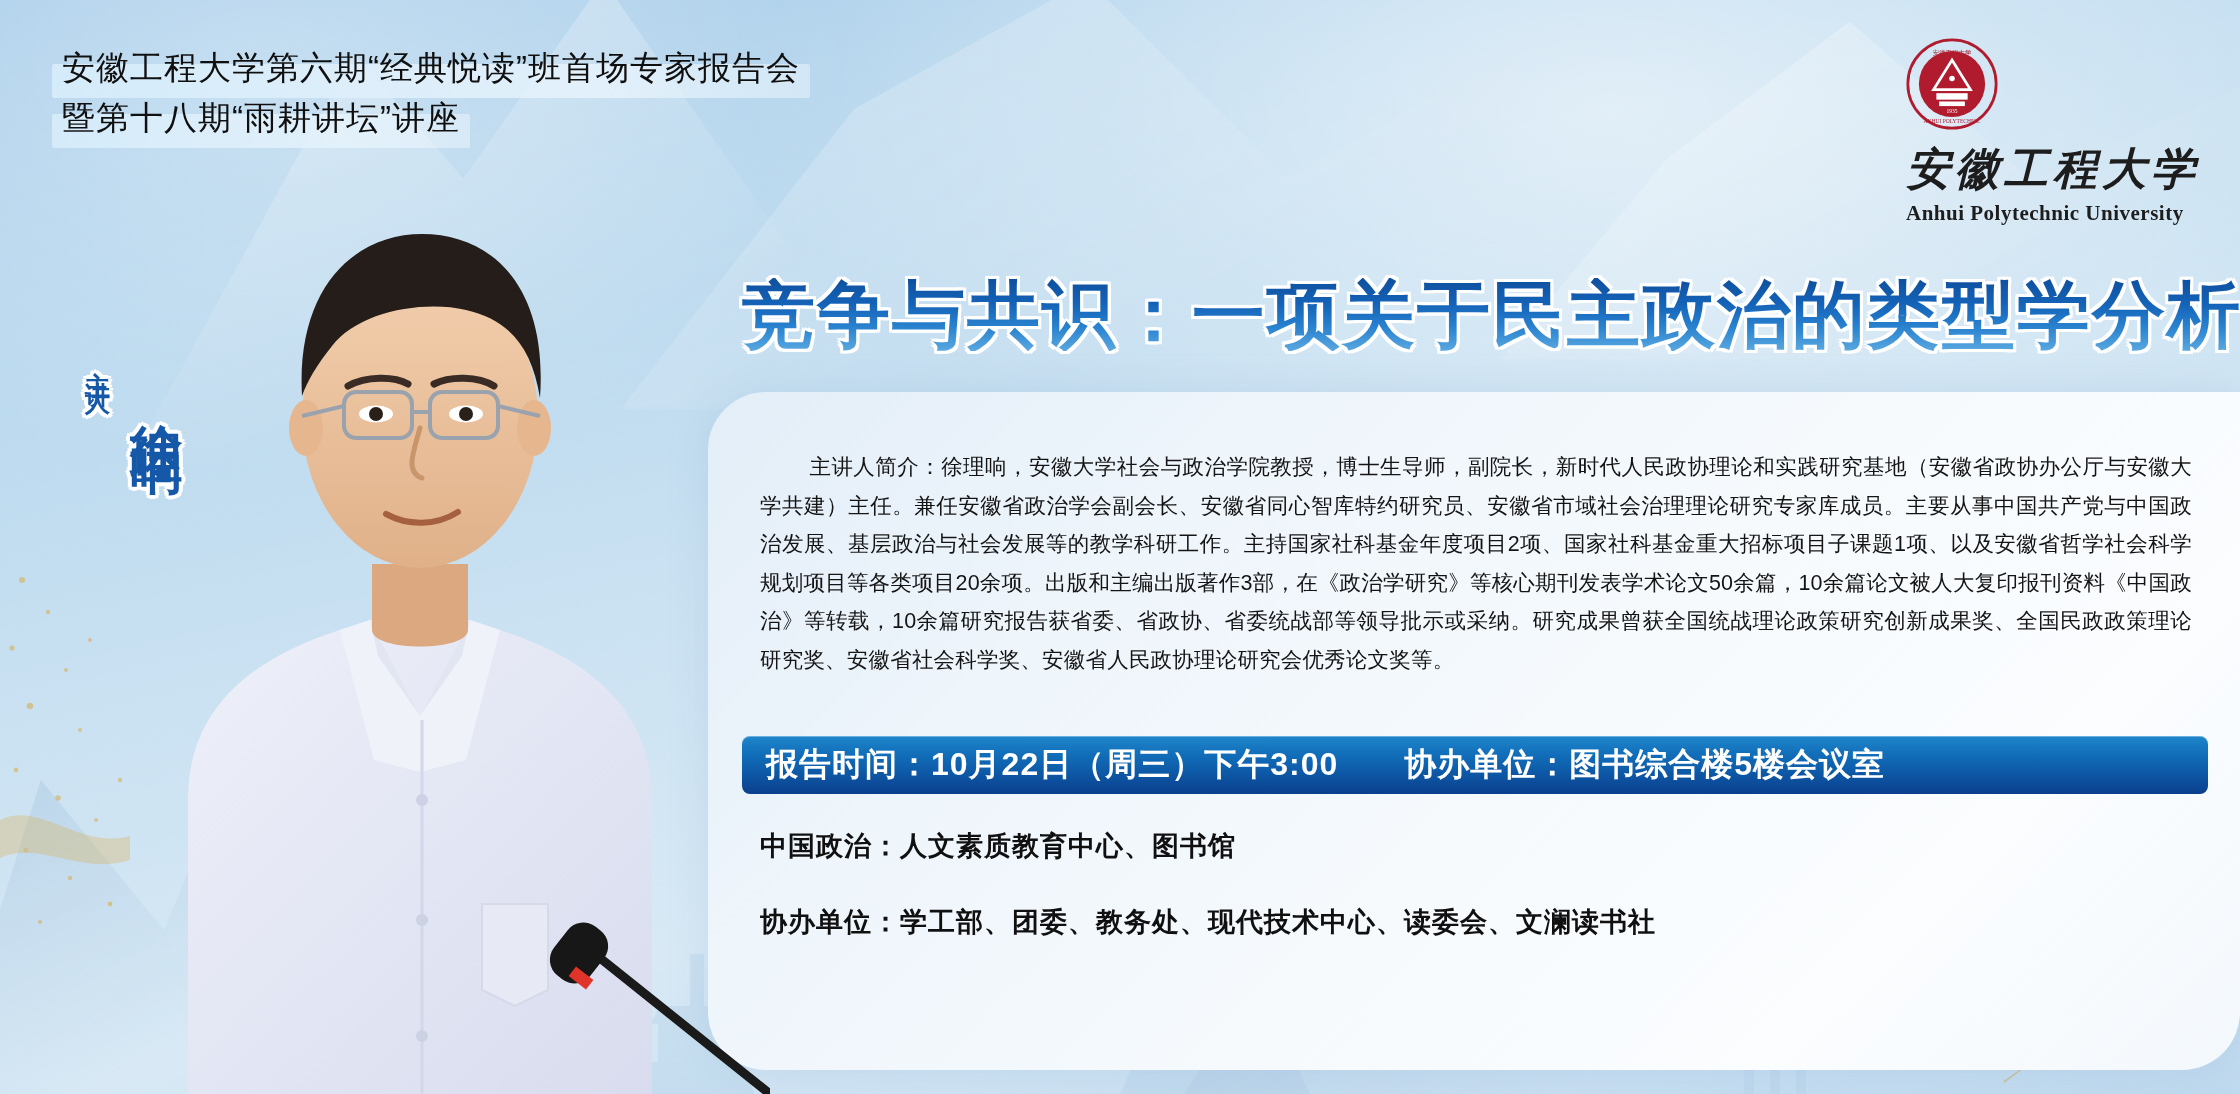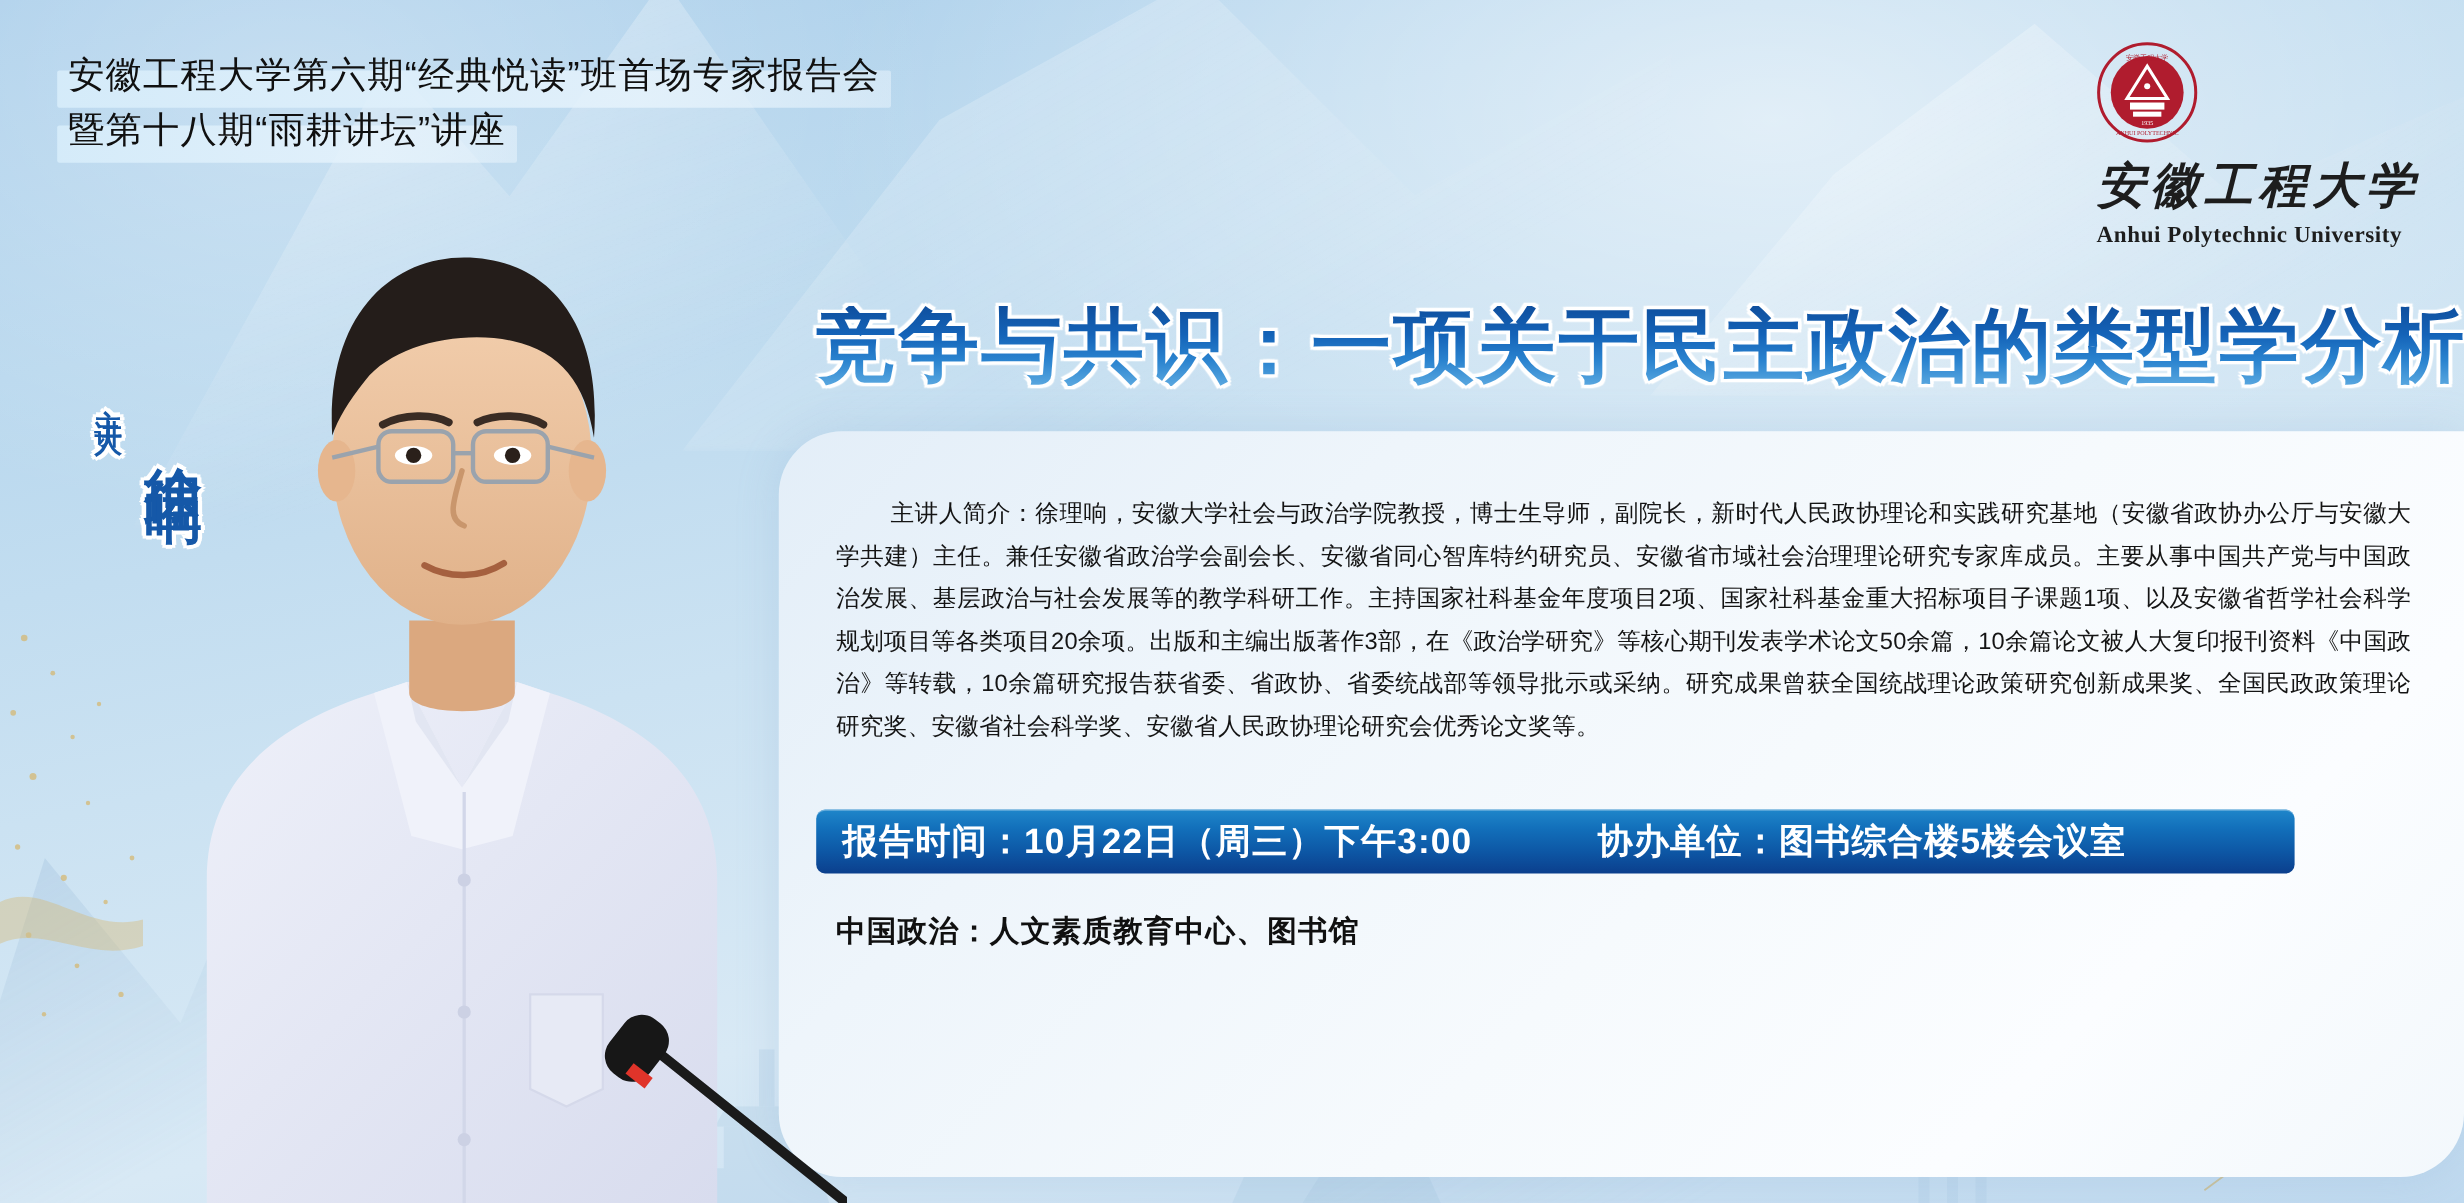--- a/index.html
+++ b/index.html
@@ -87,26 +87,25 @@
     -webkit-text-stroke:0px transparent;
     filter:drop-shadow(3px 0 0 #fff) drop-shadow(-3px 0 0 #fff) drop-shadow(0 3px 0 #fff) drop-shadow(0 -3px 0 #fff);
   }
   
   .bio{
     position:absolute;left:760px;top:448px;width:1432px;z-index:8;
     font-size:21.5px;line-height:38.5px;color:#141414;font-weight:normal;
     text-align:justify;text-indent:2.3em;letter-spacing:.2px;
   }
   
-  .infobar{position:absolute;left:742px;top:736px;width:1344px;height:58px;z-index:8;
+  .infobar{position:absolute;left:742px;top:736px;width:1466px;height:58px;z-index:8;
     display:flex;align-items:stretch;
     border-radius:8px 8px 8px 8px;overflow:hidden;
     background:linear-gradient(180deg,#1f86ca 0%,#126fba 30%,#0d57a5 66%,#0b3f8d 100%);
     box-shadow:inset 0 1px 0 rgba(255,255,255,.35);
-    gap:48px;
   }
   .infobar .seg{display:flex;align-items:center;color:#fff;font-weight:bold;font-size:32px;letter-spacing:1px;}
   .infobar .seg1{padding-left:24px;}
   .infobar .seg2{padding-left:66px;}
   
   .org{position:absolute;left:760px;z-index:8;color:#101010;font-weight:bold;
     font-size:27px;letter-spacing:1px;white-space:nowrap;}
   #org1{top:828px;}
   #org2{top:904px;}
   
@@ -306,14 +305,15 @@
   <div class="maintitle">竞争与共识：一项关于民主政治的类型学分析</div>
 
   <div class="bio">主讲人简介：徐理响，安徽大学社会与政治学院教授，博士生导师，副院长，新时代人民政协理论和实践研究基地（安徽省政协办公厅与安徽大学共建）主任。兼任安徽省政治学会副会长、安徽省同心智库特约研究员、安徽省市域社会治理理论研究专家库成员。主要从事中国共产党与中国政治发展、基层政治与社会发展等的教学科研工作。主持国家社科基金年度项目2项、国家社科基金重大招标项目子课题1项、以及安徽省哲学社会科学规划项目等各类项目20余项。出版和主编出版著作3部，在《政治学研究》等核心期刊发表学术论文50余篇，10余篇论文被人大复印报刊资料《中国政治》等转载，10余篇研究报告获省委、省政协、省委统战部等领导批示或采纳。研究成果曾获全国统战理论政策研究创新成果奖、全国民政政策理论研究奖、安徽省社会科学奖、安徽省人民政协理论研究会优秀论文奖等。</div>
 
   <div class="infobar">
     <div class="seg seg1">报告时间：10月22日（周三）下午3:00</div>
     <div class="seg seg2">协办单位：图书综合楼5楼会议室</div>
   </div>
 
   <div class="org" id="org1">中国政治：人文素质教育中心、图书馆</div>
+  <div class="org" id="org2">协办单位：学工部、团委、教务处、现代技术中心、读委会、文澜读书社</div>
 
 </div>
 
 </body></html>

